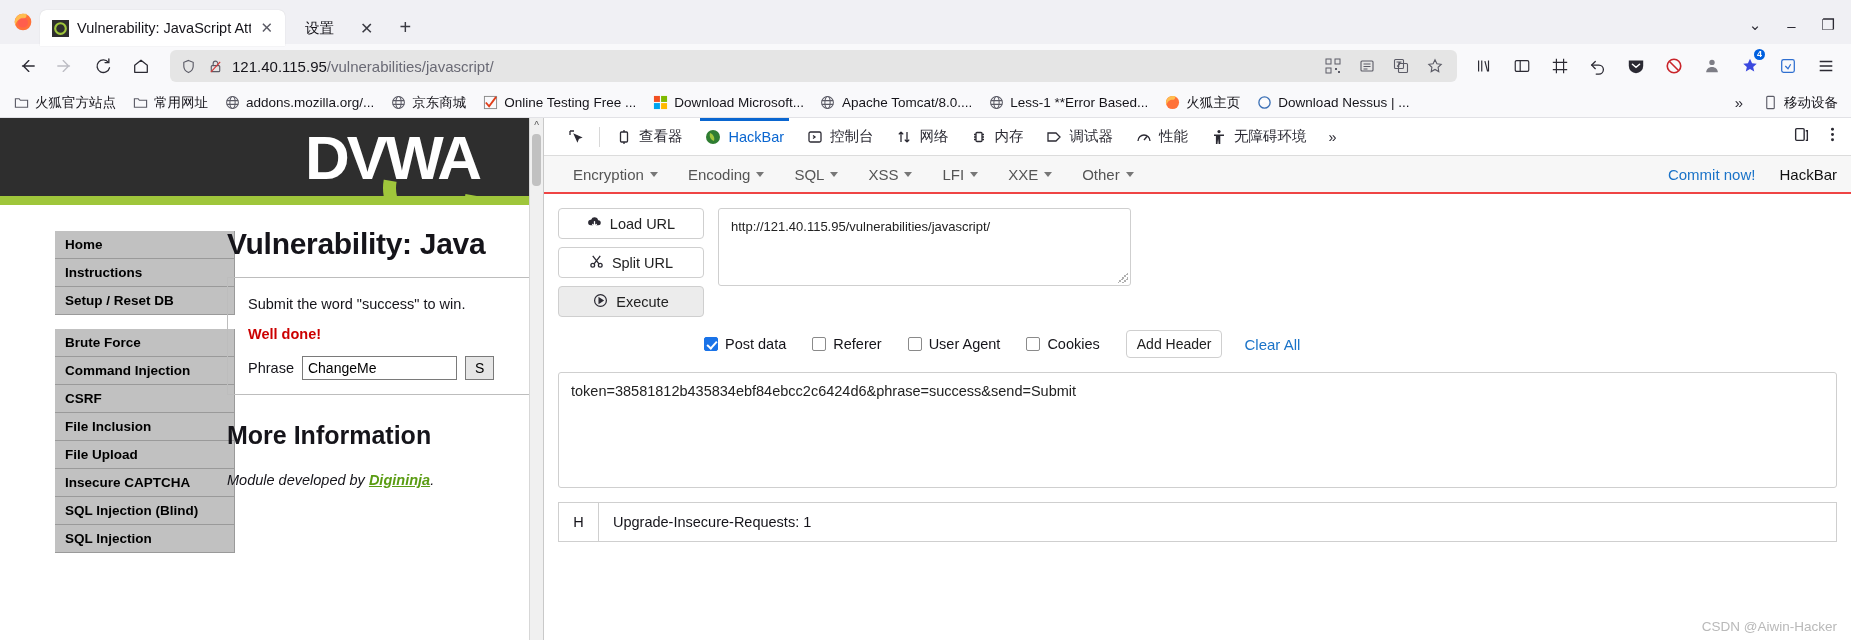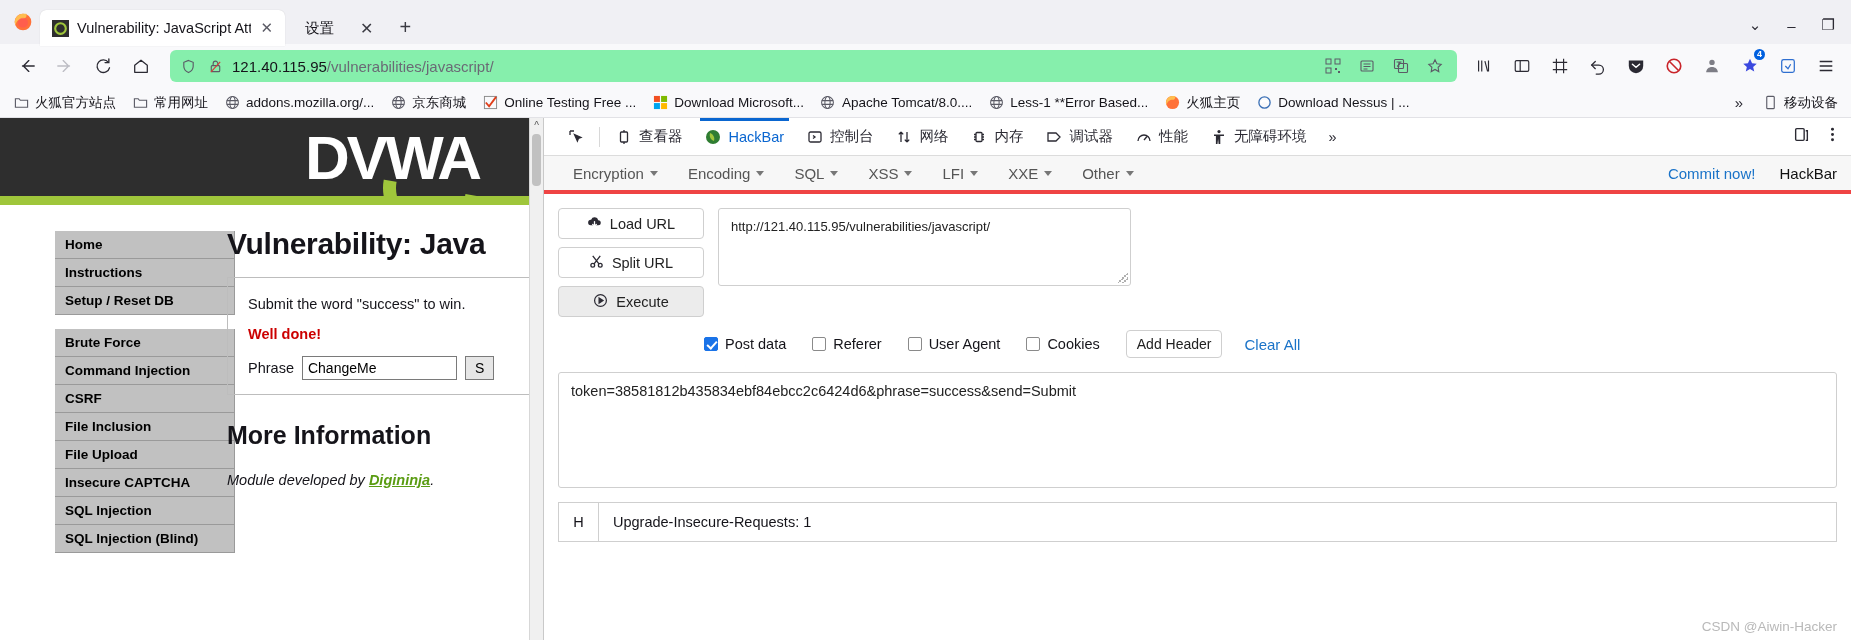--- a/index.html
+++ b/index.html
@@ -34,21 +34,21 @@
   .strip-right span{ color:#2b2a33; font-size:15px; }
 
   
   .navbar{
     height:44px; background:#f9f9fb; display:flex; align-items:center; gap:0; padding:0 8px;
   }
   .navbtn{ width:38px; height:34px; display:flex; align-items:center; justify-content:center; color:#2b2a33;}
   .navbtn.dim{ color:#bdbdc4; }
   .navbtn svg{ width:18px; height:18px; }
   .urlbar{
-    flex:1; height:32px; background:#86efac; border-radius:6px; margin:0 10px;
+    flex:1; height:32px; background:#e5e5e5; border-radius:6px; margin:0 10px;
     display:flex; align-items:center; padding:0 8px; gap:7px; min-width:0;
   }
   .urlbar .ic{ width:20px; height:20px; display:flex; align-items:center; justify-content:center; color:#5b5b66;}
   .urlbar .ic svg{ width:15px; height:15px; }
   .urltext{ flex:1; font-size:15px; white-space:nowrap; overflow:hidden; min-width:0;}
   .urltext b{ font-weight:400; color:#15141a;}
   .urltext i{ font-style:normal; color:#6a6a75;}
   .urlbar .tools{ display:flex; align-items:center; gap:14px; padding-right:4px;}
   .urlbar .tools .ic svg{ width:16px; height:16px; }
   .navright{ display:flex; align-items:center; gap:4px; }
@@ -136,21 +136,21 @@
   }
   .dt-tab .ti{ width:17px; height:17px; display:flex; align-items:center; justify-content:center;}
   .dt-tab .ti svg{ width:16px; height:16px; }
   .dt-sep{ width:1px; height:20px; background:#d8d8d8; margin:0 4px;}
   .dt-right{ margin-left:auto; display:flex; align-items:center; gap:14px; padding-right:10px;}
   .dt-right svg{ width:17px; height:17px; }
 
   
   .hb{ flex:1; display:flex; flex-direction:column; overflow:hidden; background:#fff;}
   .hb-menu{
-    height:38px; background:#f7f7f7; border-bottom:4px solid #ef4444;
+    height:38px; background:#f7f7f7; border-bottom:2px solid #ef4444;
     display:flex; align-items:center; padding:0 14px; gap:0; font-size:15px; color:#555;
   }
   .hb-menu .mi{ padding:0 15px; display:flex; align-items:center; gap:6px; }
   .caret{ width:0;height:0;border-left:4px solid transparent;border-right:4px solid transparent;border-top:5px solid #777; display:inline-block;}
   .hb-menu .right{ margin-left:auto; display:flex; align-items:center; gap:24px; font-size:15px;}
   .hb-menu .right .commit{ color:#1a73c8; }
   .hb-menu .right .hbname{ color:#111; }
 
   .hb-row{ display:flex; padding:14px 14px 0 14px; gap:14px; }
   .hb-btns{ display:flex; flex-direction:column; gap:8px; width:146px; flex:0 0 146px;}
@@ -490,22 +490,22 @@
           <div class="side-item">Instructions</div>
           <div class="side-item">Setup / Reset DB</div>
         </div>
         <div class="side-grp">
           <div class="side-item">Brute Force</div>
           <div class="side-item">Command Injection</div>
           <div class="side-item">CSRF</div>
           <div class="side-item">File Inclusion</div>
           <div class="side-item">File Upload</div>
           <div class="side-item">Insecure CAPTCHA</div>
+          <div class="side-item">SQL Injection (Blind)</div>
           <div class="side-item">SQL Injection</div>
-          <div class="side-item">SQL Injection (Blind)</div>
         </div>
       </div>
 
       <div class="main">
         <h1>Vulnerability: Java</h1>
         <div class="box">
           <p>Submit the word "success" to win.</p>
           <p class="welldone">Well done!</p>
           <div class="phrase-row">
             <span>Phrase</span>

